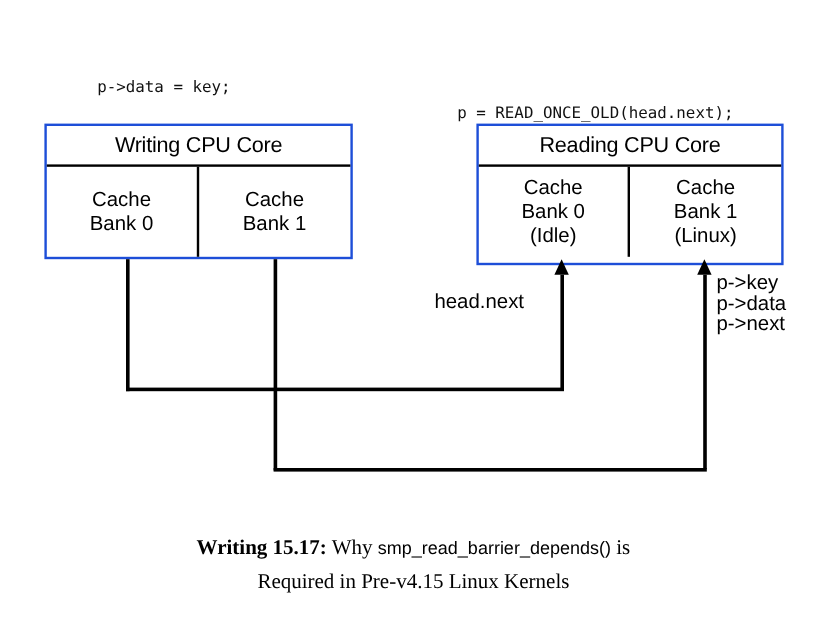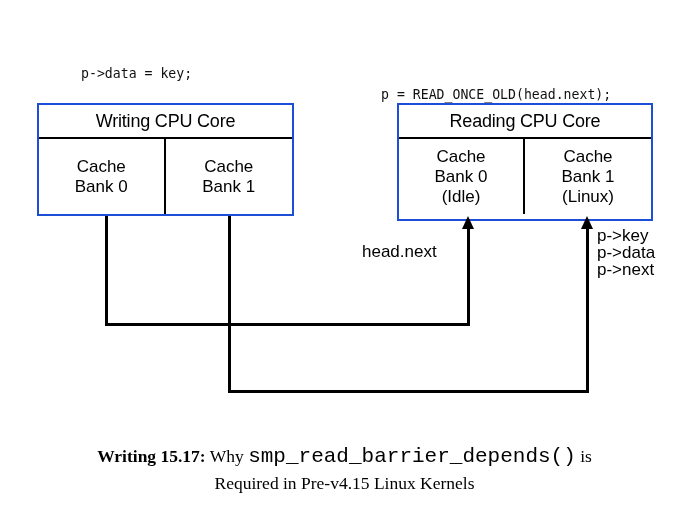--- a/index.html
+++ b/index.html
@@ -107,22 +107,22 @@
     left: 0;
     top: 443px;
     width: 689px;
     text-align: center;
     font-size: 17.5px;
     line-height: 26px;
     font-family: "Liberation Serif", "DejaVu Serif", serif;
   }
   #figure-caption .cap-bold { font-weight: bold; }
   #figure-caption .cap-mono {
-    font-family: Liberation Mono, monospace;
-    font-size: 21px;
+    font-family: Liberation Sans, sans-serif;
+    font-size: 15px;
   }
 </style>
 </head>
 <body>
 
 <div class="code-block" id="code-left">
   <span class="code-line">p-&gt;data = key;</span>
   <span class="code-line">smp_wmb();</span>
   <span class="code-line">head.next = p;</span>
 </div>

